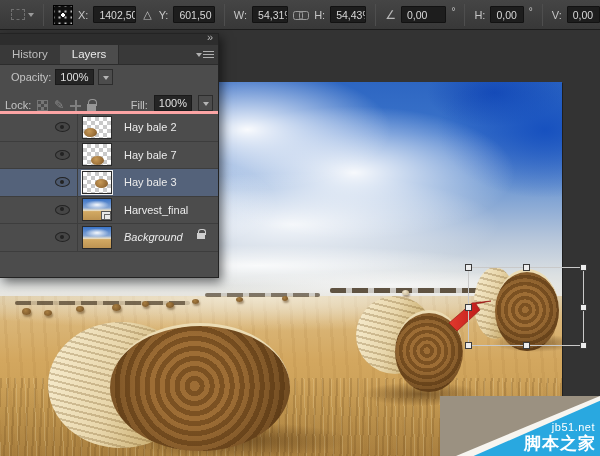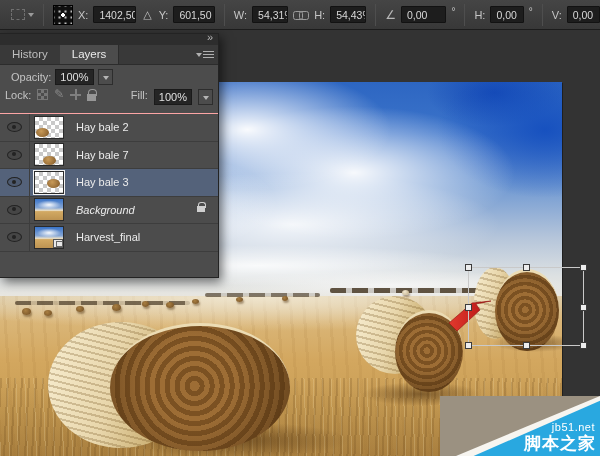--- a/index.html
+++ b/index.html
@@ -161,34 +161,34 @@
   .fi-smart::after{ content:''; position:absolute; right:1px; bottom:1px; width:5px; height:4px; background:#999;}
 
   .blend-row{ height:24px; display:flex; align-items:center; padding:0 5px; gap:4px;}
   .blend-select{ width:102px; height:18px; background:#555555; border:1px solid #2d2d2d; border-radius:2px; display:flex; align-items:center; padding:0 5px; color:#e2e2e2;}
   .plabel{ color:#c3c3c3; }
   .pval{ background:#252525; border:1px solid #1a1a1a; color:#e0e0e0; padding:1px 4px; min-width:34px; height:16px; text-align:right;}
   .pval-arrow{ width:15px; height:16px; background:#4c4c4c; border:1px solid #2d2d2d; position:relative;}
   .pval-arrow::after{ content:''; position:absolute; left:4px; top:6px; border-left:3.5px solid transparent; border-right:3.5px solid transparent; border-top:4px solid #b5b5b5;}
   .blend-row .plabel{ margin-left:6px; }
 
-  .lock-row{ height:25px; display:flex; align-items:flex-start; padding:0 5px; gap:6px; border-bottom:1px solid #fca5a5;}
+  .lock-row{ height:25px; display:flex; align-items:flex-end; padding:0 5px; gap:6px; border-bottom:3px solid #fca5a5;}
   .lk{ opacity:.55; flex:none;}
   .lk-checker{ width:11px; height:11px; border:1px solid #999;
     background-image:linear-gradient(45deg,#999 25%,transparent 25%,transparent 75%,#999 75%),linear-gradient(45deg,#999 25%,transparent 25%,transparent 75%,#999 75%);
     background-size:6px 6px; background-position:0 0,3px 3px;}
   .lk-brush{ color:#bbb; font-size:12px; line-height:11px; font-family:"DejaVu Sans", sans-serif;}
   .lk-move{ width:11px; height:11px;
     background:linear-gradient(#aaa,#aaa) center/11px 2px no-repeat, linear-gradient(#aaa,#aaa) center/2px 11px no-repeat;}
   .lk-lock{ position:relative; width:9px; height:7px; background:#aaa; margin-top:5px; opacity:.8;}
   .lk-lock::before{ content:''; position:absolute; left:1px; top:-5px; width:7px; height:6px; border:1.5px solid #aaa; border-bottom:none; border-radius:4px 4px 0 0;}
   .lock-row .plabel.fill{ margin-left:auto; }
 
   .layer-list{ }
-  .lrow{ height:27.5px; display:flex; align-items:center; border-bottom:1px solid #3d3d3d; position:relative;}
+  .lrow{ height:27.5px; display:flex; align-items:center; border-bottom:1px solid #3d3d3d; position:relative;padding-left:48px;}
   .lrow.selected{ background:#54627a; }
   .eye-col{ width:30px; align-self:stretch; border-right:1px solid #3d3d3d; display:flex; align-items:center; justify-content:center;}
   .eye{ position:relative; width:15px; height:10px; border:1.5px solid #232323; border-radius:50%; background:rgba(0,0,0,.08);}
   .eye::after{ content:''; position:absolute; left:4px; top:1.5px; width:4px; height:4px; background:#232323; border-radius:50%;}
   .thumb-col{ width:38px; display:flex; justify-content:center; }
   .thumb{ position:relative; width:30px; height:23px; border:1px solid #2a2a2a; overflow:hidden;}
   .thumb.checker{
     background-image:linear-gradient(45deg,#c9c9c9 25%,transparent 25%,transparent 75%,#c9c9c9 75%),linear-gradient(45deg,#c9c9c9 25%,transparent 25%,transparent 75%,#c9c9c9 75%);
     background-size:8px 8px; background-position:0 0,4px 4px; background-color:#fff;}
   .thumb.selected-th{ outline:1px solid #f0f0f0; }
@@ -373,33 +373,33 @@
                 <span class="blob b3"></span>
               </div>
             </div>
           <span class="lname">Hay bale 3</span>
         </div>
         <div class="lrow">
           <div class="eye-col">
               <span class="eye"></span>
             </div>
           <div class="thumb-col">
-              <div class="thumb photo-th"></div>
-            </div>
-          <span class="lname italic">Background</span>
-          <span class="row-lock"></span>
+              <div class="thumb photo-th">
+                <span class="so-badge"></span>
+              </div>
+            </div>
+          <span class="lname">Harvest_final</span>
         </div>
         <div class="lrow">
           <div class="eye-col">
               <span class="eye"></span>
             </div>
           <div class="thumb-col">
-              <div class="thumb photo-th">
-                <span class="so-badge"></span>
-              </div>
-            </div>
-          <span class="lname">Harvest_final</span>
+              <div class="thumb photo-th"></div>
+            </div>
+          <span class="lname italic">Background</span>
+          <span class="row-lock"></span>
         </div>
       </div>
     </div>
 
   </div>
 </div>
 
 </body></html>

